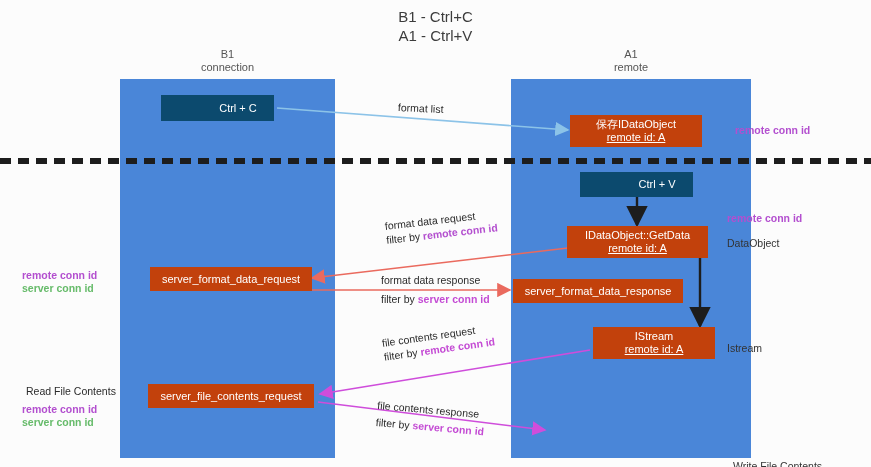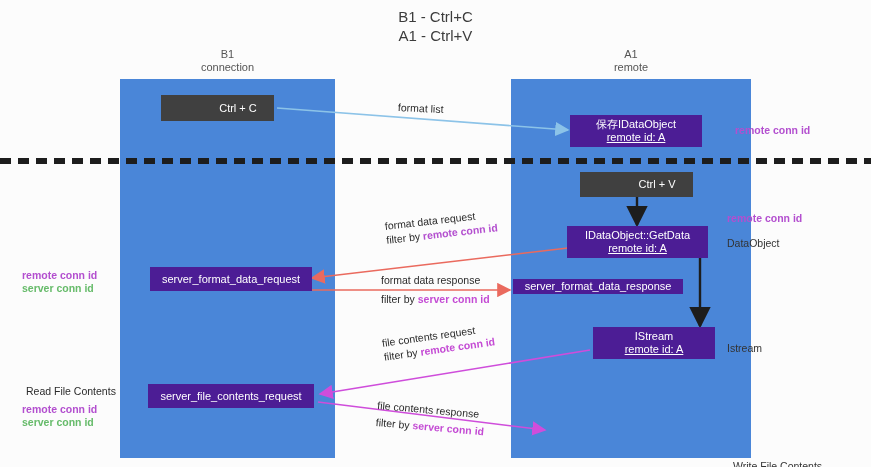--- a/index.html
+++ b/index.html
@@ -59,22 +59,22 @@
     box-sizing: border-box;
     display: flex;
     flex-direction: column;
     align-items: center;
     justify-content: center;
     text-align: center;
     color: #ffffff;
     font-size: 11px;
     line-height: 13px;
   }
-  .node.green { background: #404040; padding-left: 41px; }
-  .node.orange { background: #4c1d95; }
+  .node.green { background: #0c4a6e; padding-left: 41px; }
+  .node.orange { background: #c2410c; }
   .node .l2 { font-size: 11px; text-decoration: underline; }
 
   
   .edge-label {
     position: absolute;
     font-size: 10.5px;
     color: #2b2b2b;
     line-height: 14px;
     white-space: nowrap;
   }
@@ -178,21 +178,21 @@
 
   <div class="node orange" style="left:567px; top:226px; width:141px; height:32px;">
     <div>IDataObject::GetData</div>
     <div class="l2">remote id: A</div>
   </div>
 
   <div class="node orange" style="left:150px; top:267px; width:162px; height:24px;">
     <div>server_format_data_request</div>
   </div>
 
-  <div class="node orange" style="left:513px; top:279px; width:170px; height:15px;">
+  <div class="node orange" style="left:513px; top:279px; width:170px; height:24px;">
     <div>server_format_data_response</div>
   </div>
 
   <div class="node orange" style="left:593px; top:327px; width:122px; height:32px;">
     <div>IStream</div>
     <div class="l2">remote id: A</div>
   </div>
 
   <div class="node orange" style="left:148px; top:384px; width:166px; height:24px;">
     <div>server_file_contents_request</div>

